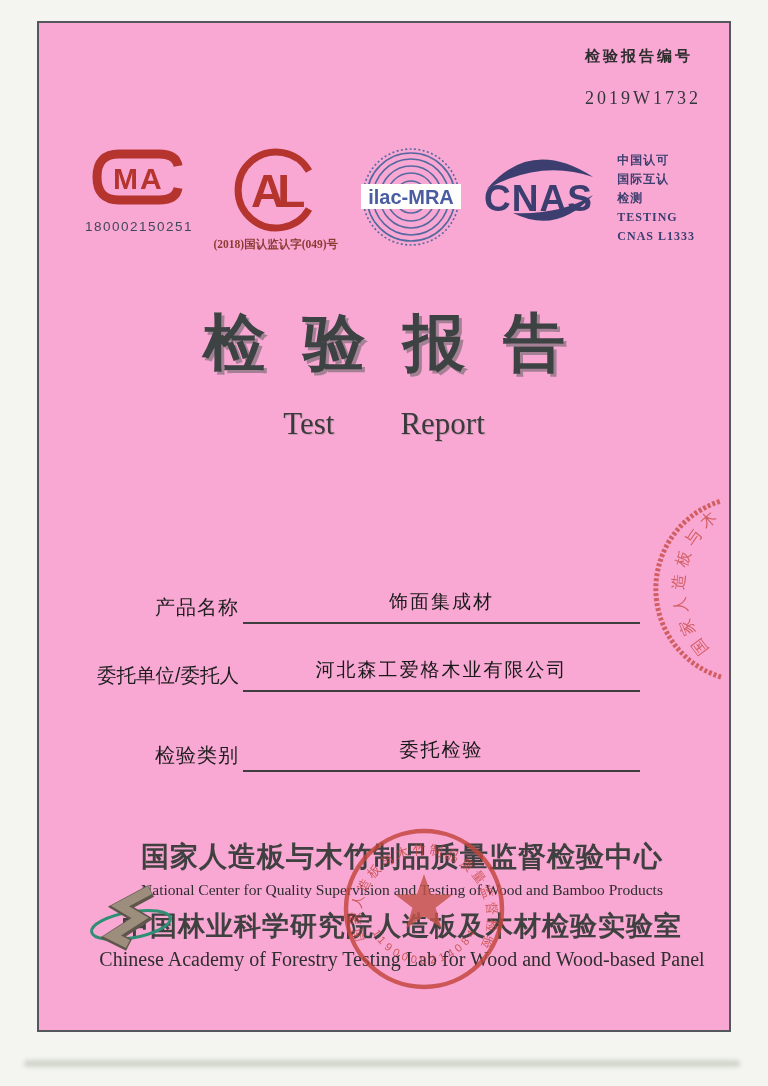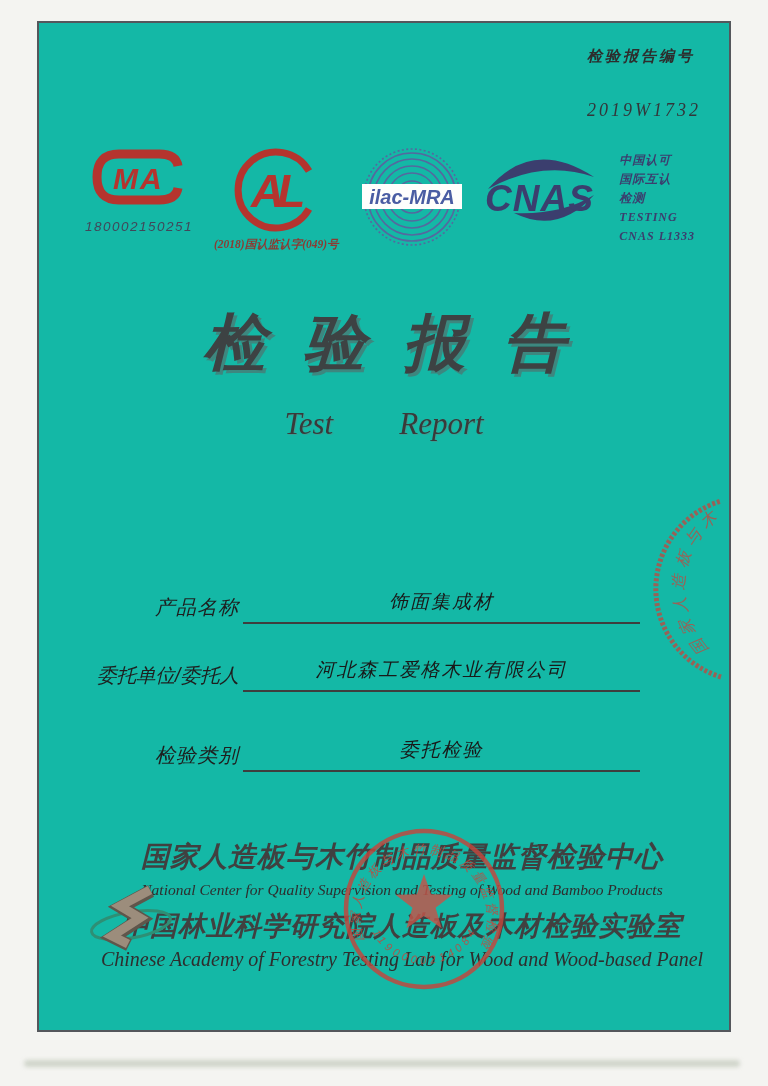--- a/index.html
+++ b/index.html
@@ -6,33 +6,32 @@
   html,body { width:768px; height:1086px; }
   body {
     background:#f4f4f1;
     font-family:"Liberation Sans", sans-serif;
     position:relative;
     overflow:hidden;
   }
   .page {
     position:absolute; left:37px; top:21px;
     width:694px; height:1011px;
-    background:#14b8a6;
+    background:#f9a8d4;
     border:2px solid #54575c;
     overflow:hidden;
-    font-style:italic;
   }
   .page-shadow {
     position:absolute; left:24px; top:1060px; width:716px; height:7px;
     background:rgba(165,175,155,0.45); border-radius:4px; filter:blur(2px);
   }
   
   .report-no-block { position:absolute; top:24px; right:28px; text-align:left; color:#2d2d2d; }
   .report-no-label { font-size:15px; letter-spacing:3px; font-weight:bold; font-family:"Liberation Serif", serif; }
-  .report-no-value { margin-top:34px; font-size:18px; letter-spacing:3px; font-family:"Liberation Serif", serif; color:#33363a;text-align:right; }
+  .report-no-value { margin-top:22px; font-size:18px; letter-spacing:3px; font-family:"Liberation Serif", serif; color:#33363a;text-align:right; }
   
   .logos-row {
     position:absolute; top:124px; left:46px; right:34px;
     display:flex; align-items:flex-start; justify-content:space-between;
   }
   .logo-block { display:flex; flex-direction:column; align-items:center; }
   .cma-caption { margin-top:12px; font-size:13.5px; letter-spacing:1.5px; color:#41475a; }
   .al-caption { margin-top:4px; font-size:11.5px; color:#8c3b33; font-family:"Liberation Serif", serif; font-weight:bold; }
   .cnas-text-col { font-family:"Liberation Serif", serif; font-weight:bold; color:#3b3e6e; font-size:12px; line-height:19px; letter-spacing:1px; padding-top:4px; }
   

